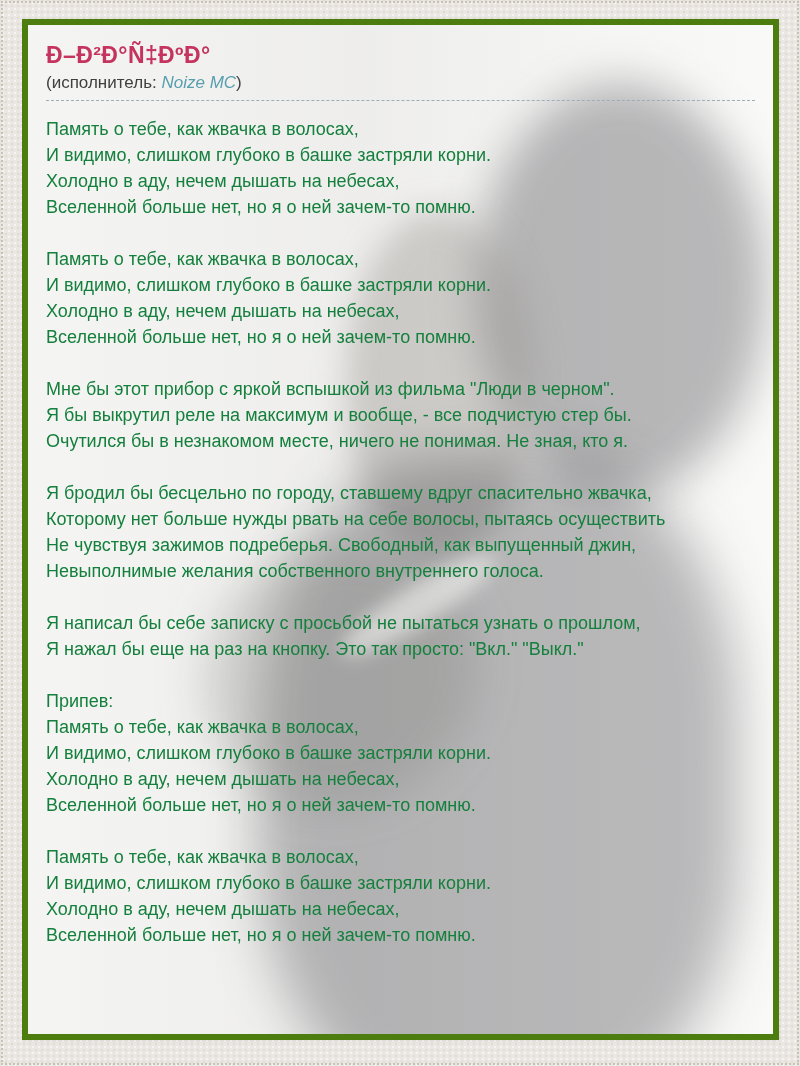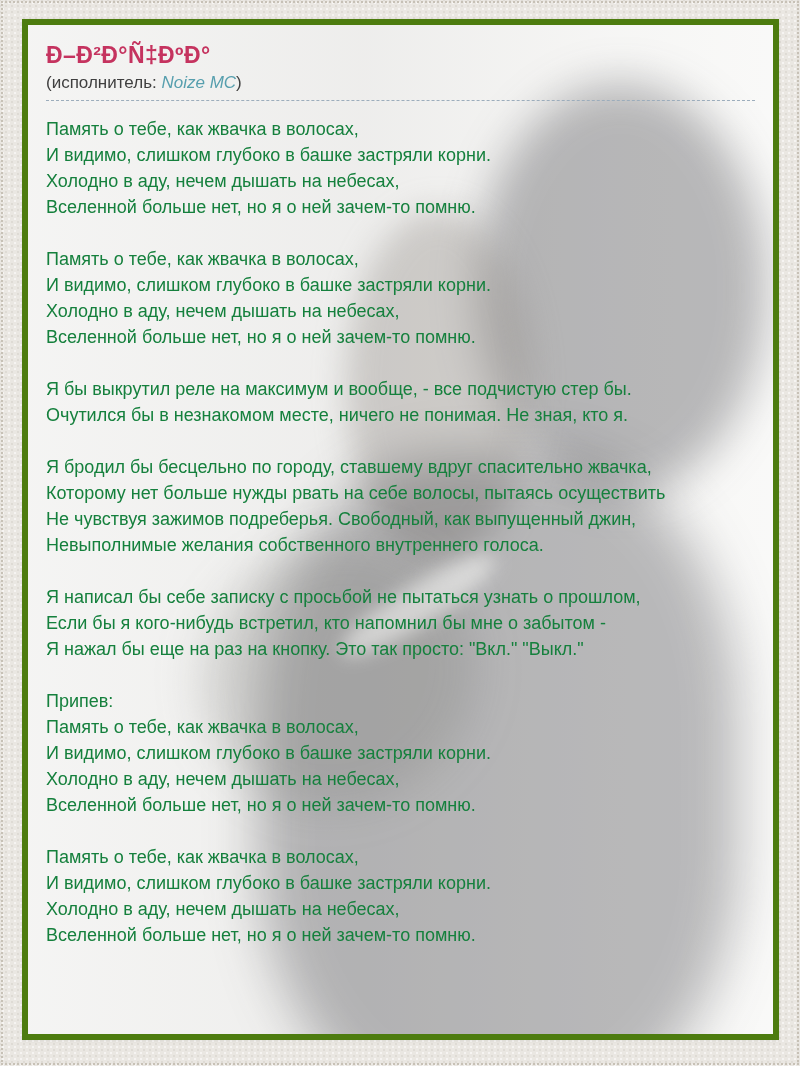--- a/index.html
+++ b/index.html
@@ -136,32 +136,32 @@
           <div class="line">Холодно в аду, нечем дышать на небесах,</div>
           <div class="line">Вселенной больше нет, но я о ней зачем-то помню.</div>
         </div>
         <div class="stanza">
           <div class="line">Память о тебе, как жвачка в волосах,</div>
           <div class="line">И видимо, слишком глубоко в башке застряли корни.</div>
           <div class="line">Холодно в аду, нечем дышать на небесах,</div>
           <div class="line">Вселенной больше нет, но я о ней зачем-то помню.</div>
         </div>
         <div class="stanza">
+          <div class="line">Мне бы этот прибор с яркой вспышкой из фильма "Люди в черном".</div>
           <div class="line">Я бы выкрутил реле на максимум и вообще, - все подчистую стер бы.</div>
           <div class="line">Очутился бы в незнакомом месте, ничего не понимая. Не зная, кто я.</div>
         </div>
         <div class="stanza">
           <div class="line">Я бродил бы бесцельно по городу, ставшему вдруг спасительно жвачка,</div>
           <div class="line">Которому нет больше нужды рвать на себе волосы, пытаясь осуществить</div>
           <div class="line">Не чувствуя зажимов подреберья. Свободный, как выпущенный джин,</div>
           <div class="line">Невыполнимые желания собственного внутреннего голоса.</div>
         </div>
         <div class="stanza">
           <div class="line">Я написал бы себе записку с просьбой не пытаться узнать о прошлом,</div>
-          <div class="line">Если бы я кого-нибудь встретил, кто напомнил бы мне о забытом -</div>
           <div class="line">Я нажал бы еще на раз на кнопку. Это так просто: "Вкл." "Выкл."</div>
         </div>
         <div class="stanza">
           <div class="line">Припев:</div>
           <div class="line">Память о тебе, как жвачка в волосах,</div>
           <div class="line">И видимо, слишком глубоко в башке застряли корни.</div>
           <div class="line">Холодно в аду, нечем дышать на небесах,</div>
           <div class="line">Вселенной больше нет, но я о ней зачем-то помню.</div>
         </div>
         <div class="stanza">

